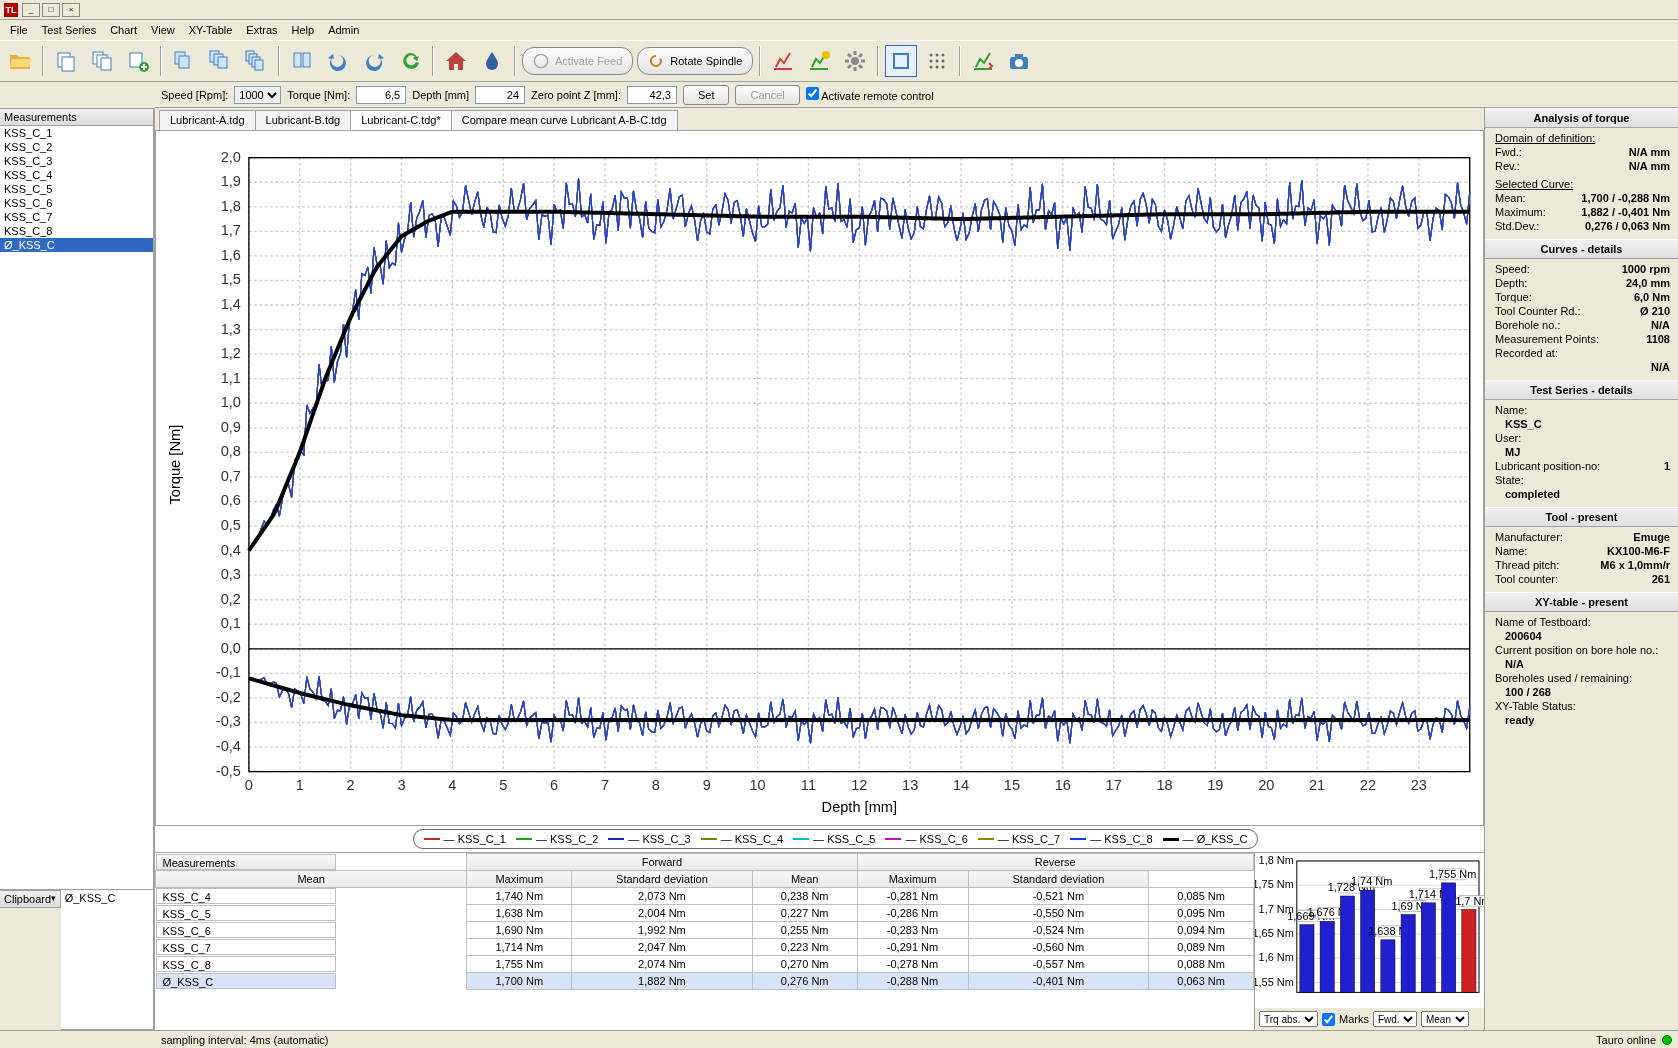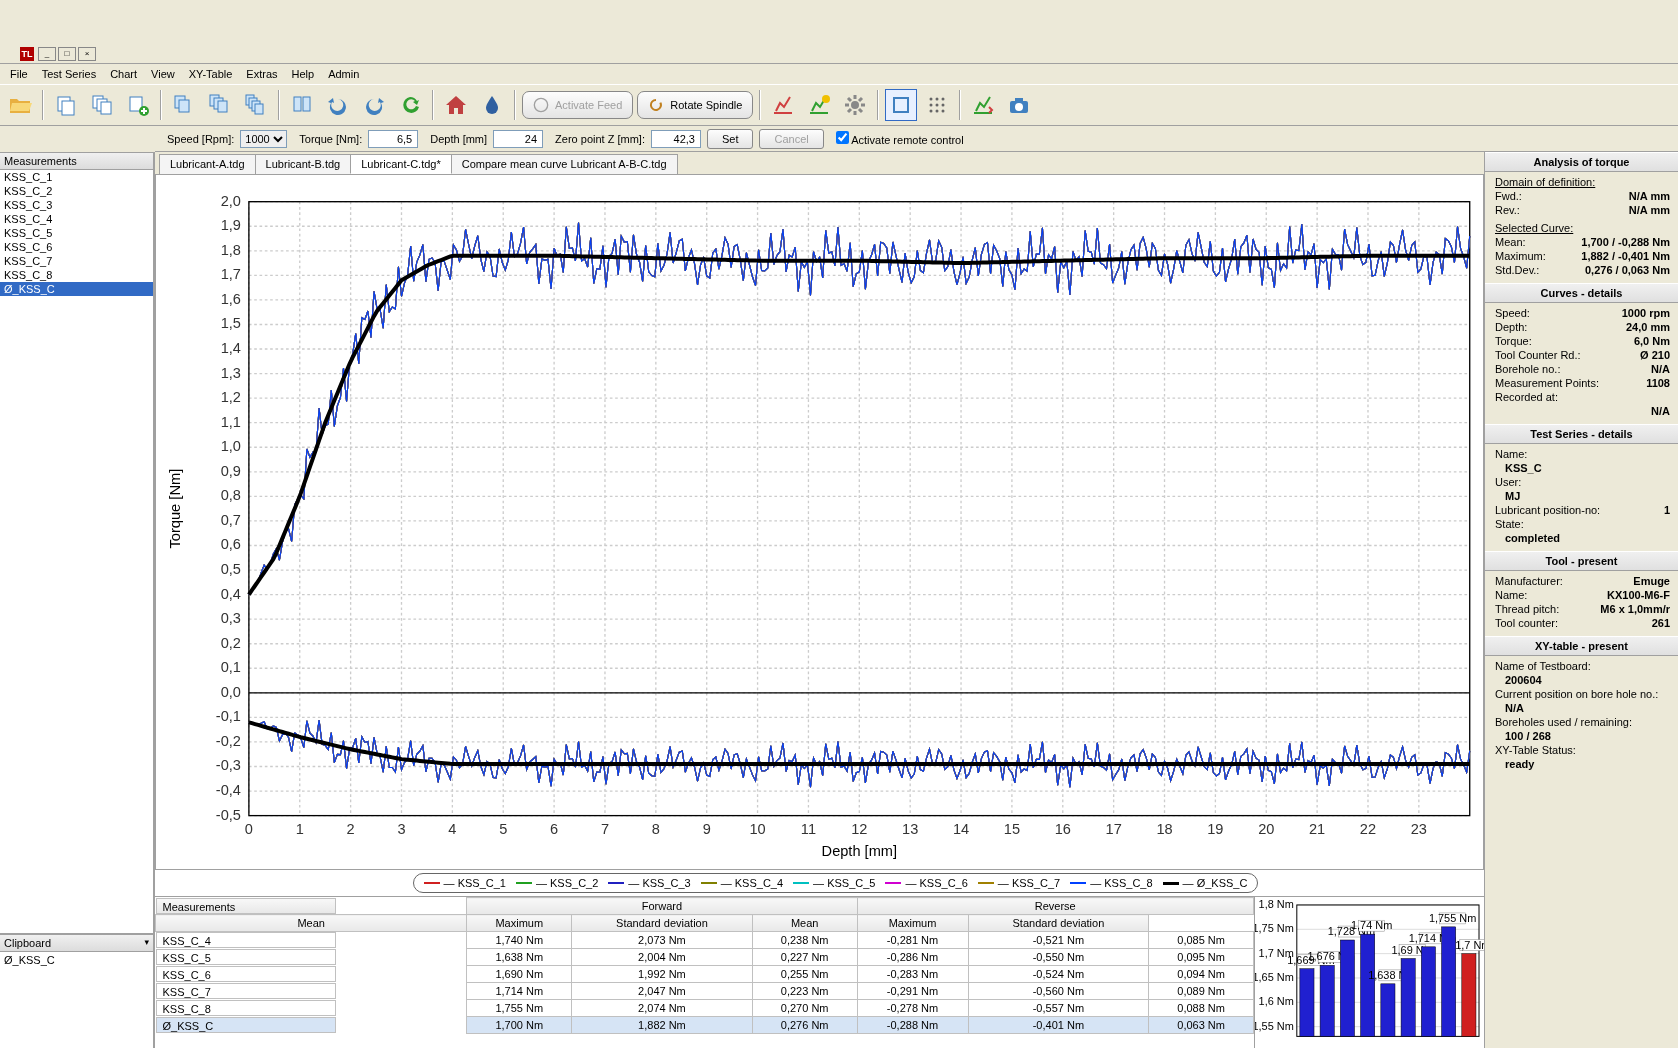--- a/index.html
+++ b/index.html
@@ -1,52 +1,52 @@
 <!DOCTYPE html>
 <html><head>
 <meta charset="utf-8">
 <style>
 * { box-sizing: border-box; margin: 0; padding: 0; font-family: Tahoma, Verdana, sans-serif; font-size: 11px; }
 body { background: #ece9d8; overflow: hidden; user-select: none; }
 
 
-.titlebar { height: 20px; background: #ece9d8; display: flex; align-items: center; padding: 0 20px; border-bottom: 1px solid #a0a0a0; margin-top: 44px; }
+.titlebar { height: 20px; background: #ece9d8; display: flex; align-items: center; padding: 0 4px; border-bottom: 1px solid #a0a0a0; }
 .title-icon { width: 14px; height: 14px; background: #b00000; color: #fff; font-weight: bold; font-size: 9px; display: flex; align-items: center; justify-content: center; margin-right: 4px; }
 .title-text { flex: 1; color: #333; }
 .win-buttons { display: flex; gap: 2px; }
 .win-btn { width: 18px; height: 14px; background: #ece9d8; border: 1px solid #888; font-size: 8px; text-align: center; line-height: 12px; }
 
 
 .menubar { height: 20px; display: flex; align-items: center; padding: 0 4px; gap: 2px; }
 .menu-item { padding: 2px 6px; cursor: default; }
 
 
 .toolbar { height: 42px; border-top: 1px solid #fff; border-bottom: 1px solid #a0a0a0; display: flex; align-items: center; padding: 0 4px; gap: 4px; }
 .tbtn { width: 32px; height: 32px; border: 1px solid transparent; display: flex; align-items: center; justify-content: center; }
 .tbtn svg { width: 24px; height: 24px; }
 .tsep { width: 2px; height: 30px; border-left: 1px solid #a0a0a0; border-right: 1px solid #fff; margin: 0 2px; }
-.bigbtn { height: 28px; padding: 0 10px; background: linear-gradient(#fdfdfd,#e4e4e4); border: 1px solid #888; border-radius: 7px; display: flex; align-items: center; gap: 6px; }
+.bigbtn { height: 28px; padding: 0 10px; background: linear-gradient(#fdfdfd,#e4e4e4); border: 1px solid #888; border-radius: 12px; display: flex; align-items: center; gap: 6px; }
 .bigbtn.disabled { color: #a0a0a0; }
 
 
 .params { height: 26px; border-bottom: 1px solid #a0a0a0; display: flex; align-items: center; padding: 0 6px; gap: 6px; margin-left: 155px; }
-.params label { margin-left: 6px; }
+.params label { margin-left: 0; }
 .params input[type=text] { height: 18px; width: 50px; border: 1px solid #7f9db9; text-align: right; padding: 0 5px; font-size: 11px; }
 .params select { height: 18px; border: 1px solid #7f9db9; font-size: 11px; }
 .pbtn { height: 20px; padding: 0 14px; background: linear-gradient(#fdfdfd,#e4e4e4); border: 1px solid #888; border-radius: 3px; }
 .pbtn.disabled { color: #a0a0a0; }
 
 
 .main { display: flex; height: calc(100vh - 126px); }
 .leftcol { width: 155px; display: flex; flex-direction: column; border-right: 1px solid #a0a0a0; }
 .panelhead { height: 18px; background: linear-gradient(#f0f0f0,#dcdcdc); border: 1px solid #a0a0a0; border-left: none; padding: 2px 4px; font-size: 11px; }
 .measlist { flex: 1; background: #fff; border: 1px solid #a0a0a0; border-left: none; border-top: none; overflow: auto; }
 .meas-item { padding: 0 4px; height: 14px; line-height: 14px; font-size: 11px; }
 .meas-item.sel { background: #316ac5; color: #fff; }
-.clip { flex: 0 0 140px; display: flex; flex-direction: column; }
+.clip { flex: 0 0 140px; display: flex; flex-direction: row; }
 .cliphead { height: 18px; background: linear-gradient(#f0f0f0,#dcdcdc); border: 1px solid #a0a0a0; border-left: none; padding: 2px 4px; display: flex; justify-content: space-between; }
 .cliplist { flex: 1; background: #fff; border: 1px solid #a0a0a0; border-left: none; border-top: none; padding: 2px 4px; }
 
 .centercol { flex: 1; display: flex; flex-direction: column; background: #fff; }
 .tabs { height: 22px; display: flex; align-items: flex-end; background: #ece9d8; padding: 0 4px; gap: 0; }
 .tab { height: 20px; padding: 3px 10px; background: #f4f4f4; border: 1px solid #a0a0a0; border-bottom: none; margin-right: -1px; font-size: 11px; }
 .tab.active { background: #fff; border-bottom: 1px solid #fff; z-index: 2; }
 
 .chart-area { flex: 1; background: #fff; position: relative; border: 1px solid #a0a0a0; margin: 0; }
 #chart-svg { width: 100%; height: 100%; }

